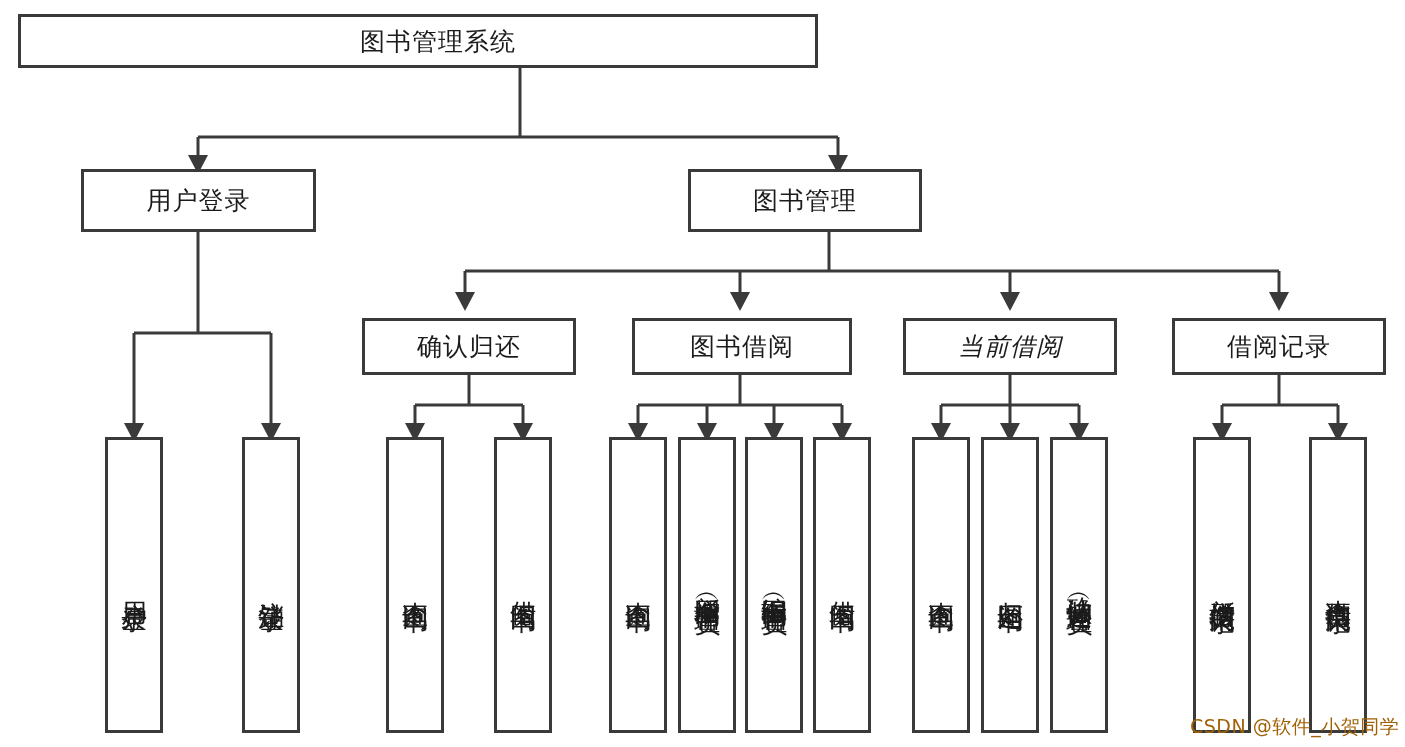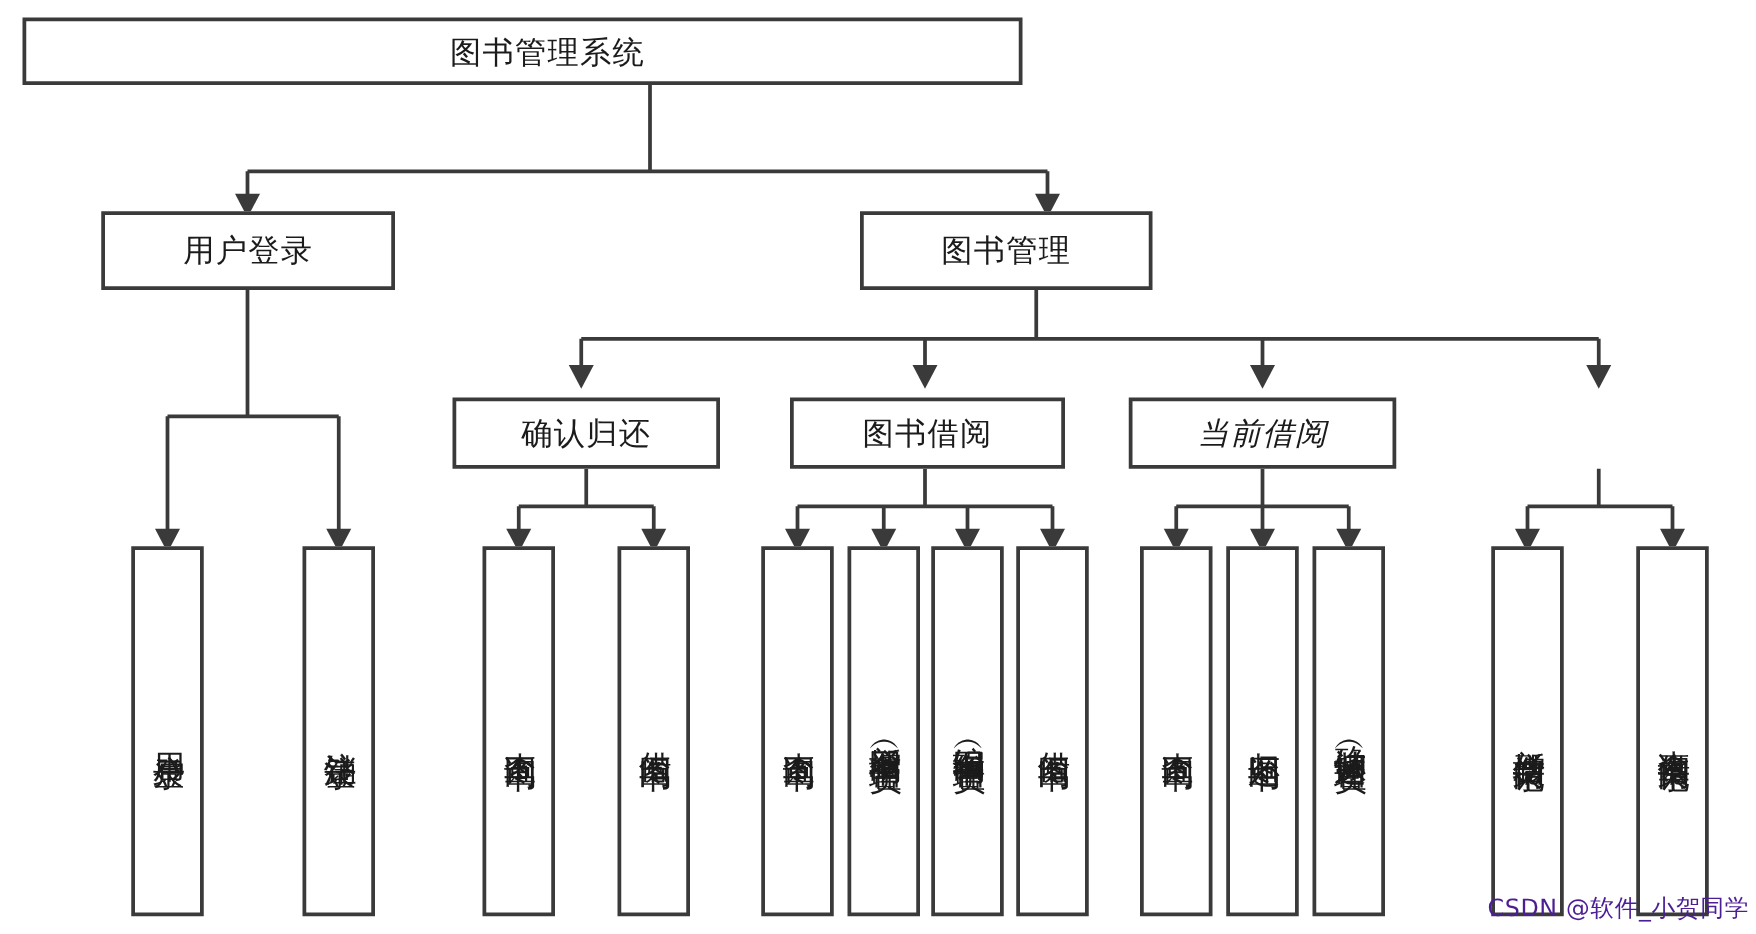--- a/index.html
+++ b/index.html
@@ -52,21 +52,21 @@
     top: 0;
     width: 1405px;
     height: 747px;
     pointer-events: none;
   }
   .watermark {
     position: absolute;
     left: 1190px;
     top: 714px;
     font-size: 19px;
-    color: #4c1d95;
+    color: #a16207;
     white-space: nowrap;
     letter-spacing: 0.5px;
   }
 </style>
 </head>
 <body>
 
 <div id="canvas">
 
   <svg class="wires" viewBox="0 0 1405 747">
@@ -153,20 +153,23 @@
 
   <div class="node h-node" style="left:362px; top:318px; width:214px; height:57px;">
     <span class="h-label">确认归还</span>
   </div>
   <div class="node h-node" style="left:632px; top:318px; width:220px; height:57px;">
     <span class="h-label">图书借阅</span>
   </div>
   <div class="node h-node" style="left:903px; top:318px; width:214px; height:57px;font-style:italic;">
     <span class="h-label">当前借阅</span>
   </div>
+  <div class="node h-node" style="left:1172px; top:318px; width:214px; height:57px;">
+    <span class="h-label">借阅记录</span>
+  </div>
 
   <div class="node v-node" style="left:105px; top:437px; width:58px; height:296px;">
     <span class="v-label">用户登录</span>
   </div>
   <div class="node v-node" style="left:242px; top:437px; width:58px; height:296px;">
     <span class="v-label">注销登录</span>
   </div>
 
   <div class="node v-node" style="left:386px; top:437px; width:58px; height:296px;">
     <span class="v-label">查询图书</span>

